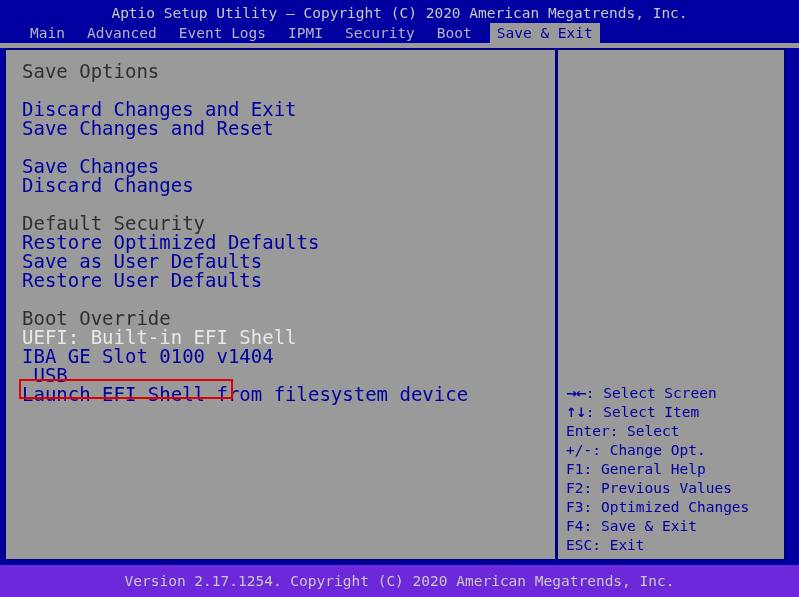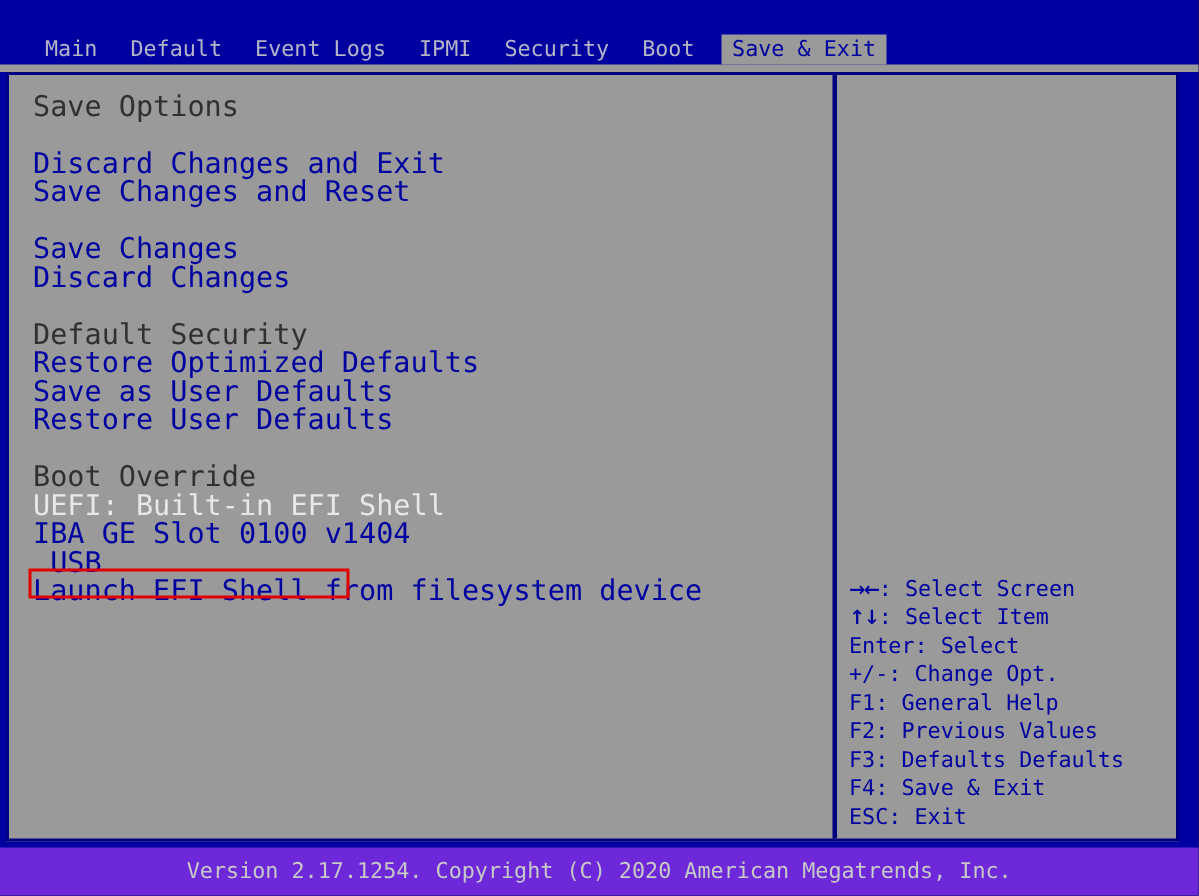--- a/index.html
+++ b/index.html
@@ -184,24 +184,25 @@
     font-size: 14.5px;
     line-height: 18px;
     white-space: pre;
   }
 </style>
 </head>
 <body>
 
 <div id="screen">
 
+  <div class="titlebar">Aptio Setup Utility – Copyright (C) 2020 American Megatrends, Inc.</div>
 
   <div class="menubar">
       <div class="menu-item">Main</div>
-      <div class="menu-item">Default</div>
+      <div class="menu-item">Advanced</div>
       <div class="menu-item">Event Logs</div>
       <div class="menu-item">IPMI</div>
       <div class="menu-item">Security</div>
       <div class="menu-item">Boot</div>
       <div class="menu-item active">Save &amp; Exit</div>
     </div>
 
   <div class="strip"></div>
 
   <div class="frame">
@@ -227,21 +228,21 @@
       </div>
     <div class="divider"></div>
     <div class="right-pane">
       <div class="legend">
           <div class="legend-row"><span class="gl">→←</span><span>: Select Screen</span></div>
           <div class="legend-row"><span class="gl">↑↓</span><span>: Select Item</span></div>
           <div class="legend-row"><span>Enter: Select</span></div>
           <div class="legend-row"><span>+/-: Change Opt.</span></div>
           <div class="legend-row"><span>F1: General Help</span></div>
           <div class="legend-row"><span>F2: Previous Values</span></div>
-          <div class="legend-row"><span>F3: Defaults Defaults</span></div>
+          <div class="legend-row"><span>F3: Optimized Changes</span></div>
           <div class="legend-row"><span>F4: Save &amp; Exit</span></div>
           <div class="legend-row"><span>ESC: Exit</span></div>
         </div>
     </div>
     <div class="annot-box" style="border-color: rgb(224, 0, 0);"></div>
   </div>
 
   <div class="footer">
     <div class="footer-text">Version 2.17.1254. Copyright (C) 2020 American Megatrends, Inc.</div>
   </div>

